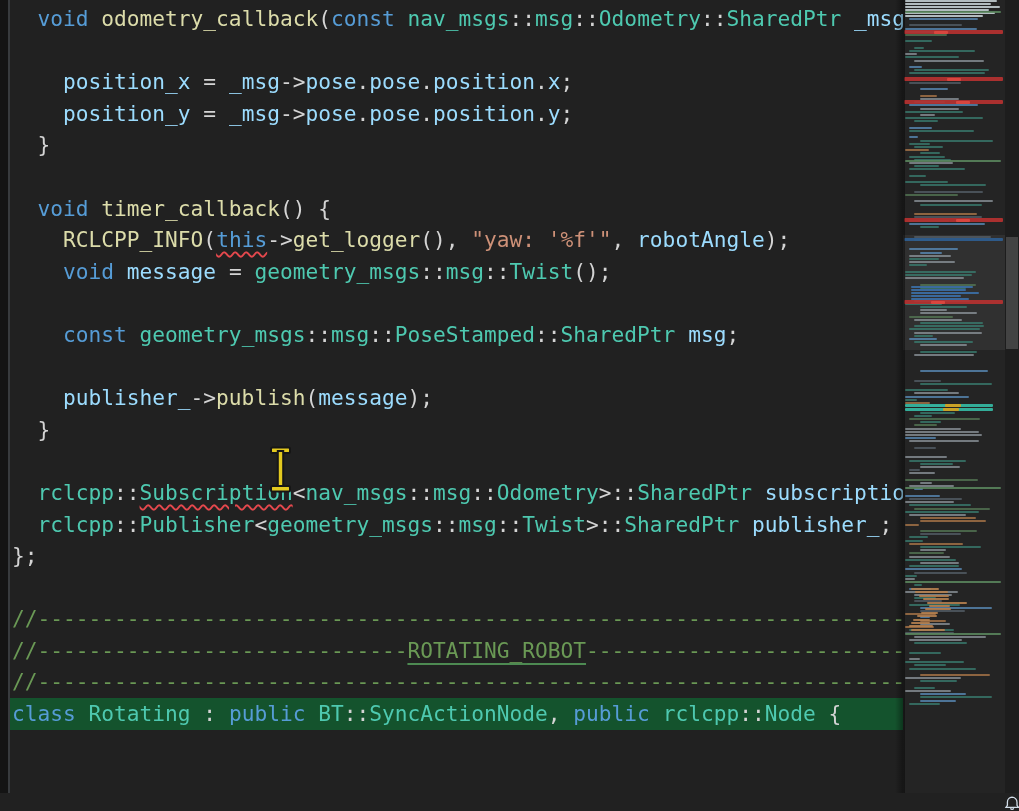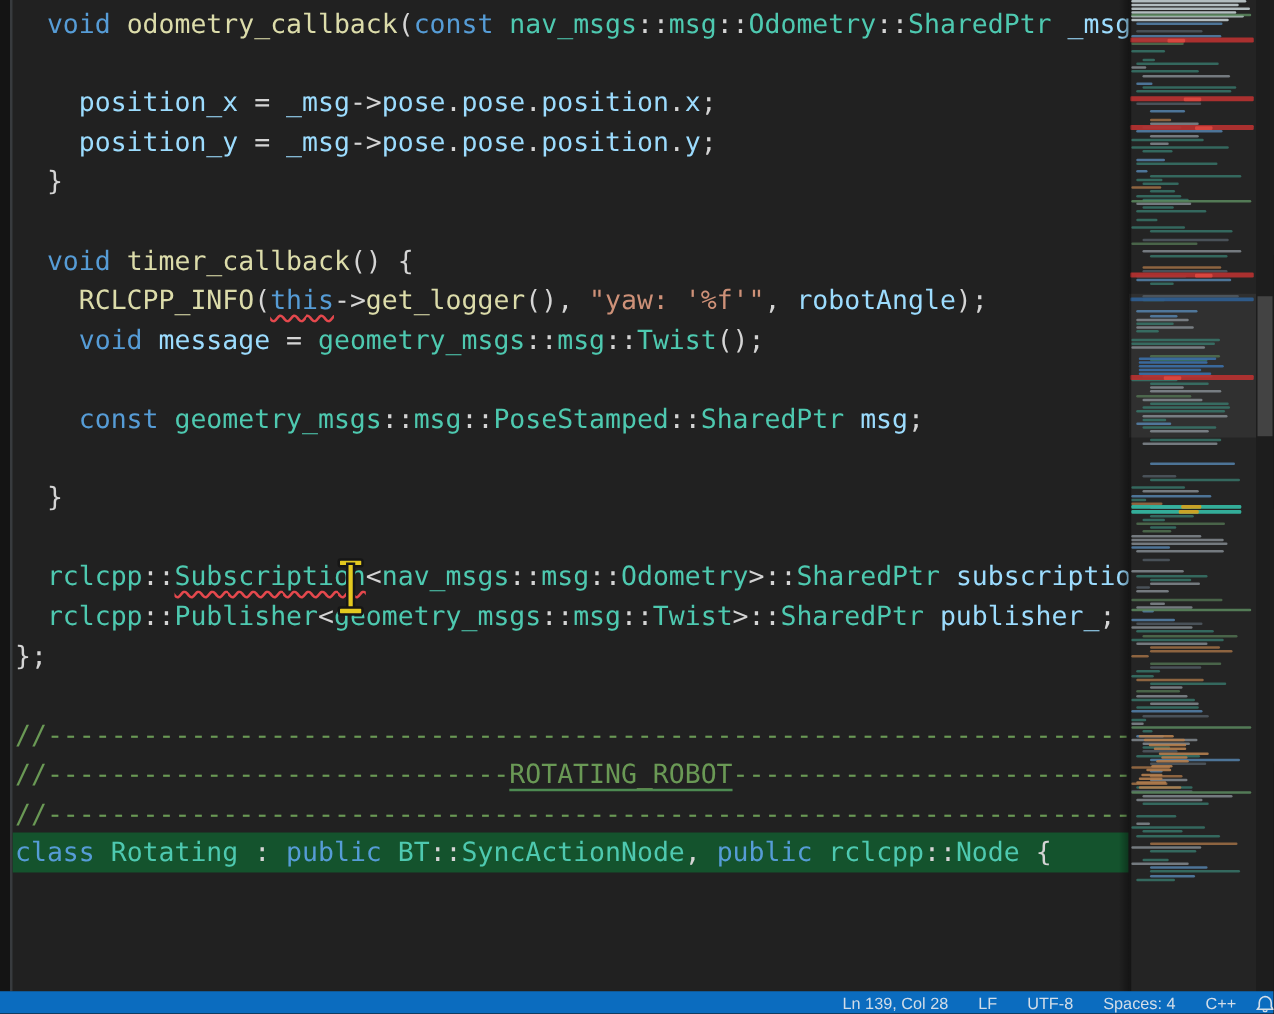--- a/index.html
+++ b/index.html
@@ -66,20 +66,21 @@
       <div class="code-line"><span class="tk c-p">    </span><span class="tk c-va">position_x</span><span class="tk c-p"> = </span><span class="tk c-va">_msg</span><span class="tk c-p">-&gt;</span><span class="tk c-va">pose</span><span class="tk c-p">.</span><span class="tk c-va">pose</span><span class="tk c-p">.</span><span class="tk c-va">position</span><span class="tk c-p">.</span><span class="tk c-va">x</span><span class="tk c-p">;</span></div>
       <div class="code-line"><span class="tk c-p">    </span><span class="tk c-va">position_y</span><span class="tk c-p"> = </span><span class="tk c-va">_msg</span><span class="tk c-p">-&gt;</span><span class="tk c-va">pose</span><span class="tk c-p">.</span><span class="tk c-va">pose</span><span class="tk c-p">.</span><span class="tk c-va">position</span><span class="tk c-p">.</span><span class="tk c-va">y</span><span class="tk c-p">;</span></div>
       <div class="code-line"><span class="tk c-p">  }</span></div>
       <div class="code-line"></div>
       <div class="code-line"><span class="tk c-p">  </span><span class="tk c-kw">void</span><span class="tk c-p"> </span><span class="tk c-fn">timer_callback</span><span class="tk c-p">() {</span></div>
       <div class="code-line"><span class="tk c-p">    </span><span class="tk c-fn">RCLCPP_INFO</span><span class="tk c-p">(</span><span class="tk c-kw u-err">this</span><span class="tk c-p">-&gt;</span><span class="tk c-fn">get_logger</span><span class="tk c-p">(), </span><span class="tk c-st">"yaw: '%f'"</span><span class="tk c-p">, </span><span class="tk c-va">robotAngle</span><span class="tk c-p">);</span></div>
       <div class="code-line"><span class="tk c-p">    </span><span class="tk c-kw">void</span><span class="tk c-p"> </span><span class="tk c-va">message</span><span class="tk c-p"> = </span><span class="tk c-ty">geometry_msgs</span><span class="tk c-p">::</span><span class="tk c-ty">msg</span><span class="tk c-p">::</span><span class="tk c-ty">Twist</span><span class="tk c-p">();</span></div>
       <div class="code-line"></div>
       <div class="code-line"><span class="tk c-p">    </span><span class="tk c-kw">const</span><span class="tk c-p"> </span><span class="tk c-ty">geometry_msgs</span><span class="tk c-p">::</span><span class="tk c-ty">msg</span><span class="tk c-p">::</span><span class="tk c-ty">PoseStamped</span><span class="tk c-p">::</span><span class="tk c-ty">SharedPtr</span><span class="tk c-p"> </span><span class="tk c-va">msg</span><span class="tk c-p">;</span></div>
       <div class="code-line"></div>
+      <div class="code-line"><span class="tk c-p">    </span><span class="tk c-va">publisher_</span><span class="tk c-p">-&gt;</span><span class="tk c-fn">publish</span><span class="tk c-p">(</span><span class="tk c-va">message</span><span class="tk c-p">);</span></div>
       <div class="code-line"><span class="tk c-p">  }</span></div>
       <div class="code-line"></div>
       <div class="code-line"><span class="tk c-p">  </span><span class="tk c-ty">rclcpp</span><span class="tk c-p">::</span><span class="tk c-ty u-err">Subscription</span><span class="tk c-p">&lt;</span><span class="tk c-ty">nav_msgs</span><span class="tk c-p">::</span><span class="tk c-ty">msg</span><span class="tk c-p">::</span><span class="tk c-ty">Odometry</span><span class="tk c-p">&gt;::</span><span class="tk c-ty">SharedPtr</span><span class="tk c-p"> </span><span class="tk c-va">subscription_</span></div>
       <div class="code-line"><span class="tk c-p">  </span><span class="tk c-ty">rclcpp</span><span class="tk c-p">::</span><span class="tk c-ty">Publisher</span><span class="tk c-p">&lt;</span><span class="tk c-ty">geometry_msgs</span><span class="tk c-p">::</span><span class="tk c-ty">msg</span><span class="tk c-p">::</span><span class="tk c-ty">Twist</span><span class="tk c-p">&gt;::</span><span class="tk c-ty">SharedPtr</span><span class="tk c-p"> </span><span class="tk c-va">publisher_</span><span class="tk c-p">;</span></div>
       <div class="code-line"><span class="tk c-p">};</span></div>
       <div class="code-line"></div>
       <div class="code-line"><span class="tk c-cm">//---------------------------------------------------------------------------</span></div>
       <div class="code-line"><span class="tk c-cm">//-----------------------------</span><span class="tk c-cm u-info">ROTATING_ROBOT</span><span class="tk c-cm">----------------------------------------</span></div>
       <div class="code-line"><span class="tk c-cm">//---------------------------------------------------------------------------</span></div>
       <div class="code-line hl"><span class="tk c-kw">class</span><span class="tk c-p"> </span><span class="tk c-ty">Rotating</span><span class="tk c-p"> : </span><span class="tk c-kw">public</span><span class="tk c-p"> </span><span class="tk c-ty">BT</span><span class="tk c-p">::</span><span class="tk c-ty">SyncActionNode</span><span class="tk c-p">, </span><span class="tk c-kw">public</span><span class="tk c-p"> </span><span class="tk c-ty">rclcpp</span><span class="tk c-p">::</span><span class="tk c-ty">Node</span><span class="tk c-p"> {</span></div>
@@ -299,27 +300,20 @@
       <div class="mm-bar" style="top: 618.6px; left: 10px; width: 17.161px; height: 2px; background: rgb(181, 128, 79); opacity: 0.9;"></div>
       <div class="mm-bar" style="top: 622px; left: 8px; width: 18.909px; height: 2px; background: rgb(181, 128, 79); opacity: 0.9;"></div>
       <div class="mm-bar" style="top: 625.4px; left: 6px; width: 24.1352px; height: 2px; background: rgb(181, 128, 79); opacity: 0.9;"></div>
       <div class="mm-bar" style="top: 628.8px; left: 8px; width: 34.3773px; height: 2px; background: rgb(181, 128, 79); opacity: 0.9;"></div>
     </div>
   <div id="minimap-shadow"></div>
   <div id="scrollbar">
     <div id="scroll-thumb"></div>
   </div>
 
-  <div id="status-bar">
-    <span class="status-item">Ln 139, Col 28</span>
-    <span class="status-item">LF</span>
-    <span class="status-item">UTF-8</span>
-    <span class="status-item">Spaces: 4</span>
-    <span class="status-item">C++</span>
-  </div>
   <svg id="bell-icon" viewBox="0 0 20 15">
     <path d="M8 2.2a5 5 0 0 0-4.6 5v3.2L2 12.4h12.4l-1.4-2V7.2a5 5 0 0 0-5-5z" fill="none" stroke="#d2dde8" stroke-width="1.3"></path>
     <path d="M6.5 13.2a1.7 1.7 0 0 0 3.2 0" fill="none" stroke="#d2dde8" stroke-width="1.3"></path>
   </svg>
 
   <svg id="ibeam" viewBox="0 0 29 47">
     <g fill="#e3c91f" stroke="#161616" stroke-width="2">
       <rect x="5" y="1.5" width="19" height="5.5" rx="1.5"></rect>
       <rect x="11.8" y="5" width="5.4" height="37"></rect>
       <rect x="5" y="40" width="19" height="5.5" rx="1.5"></rect>

